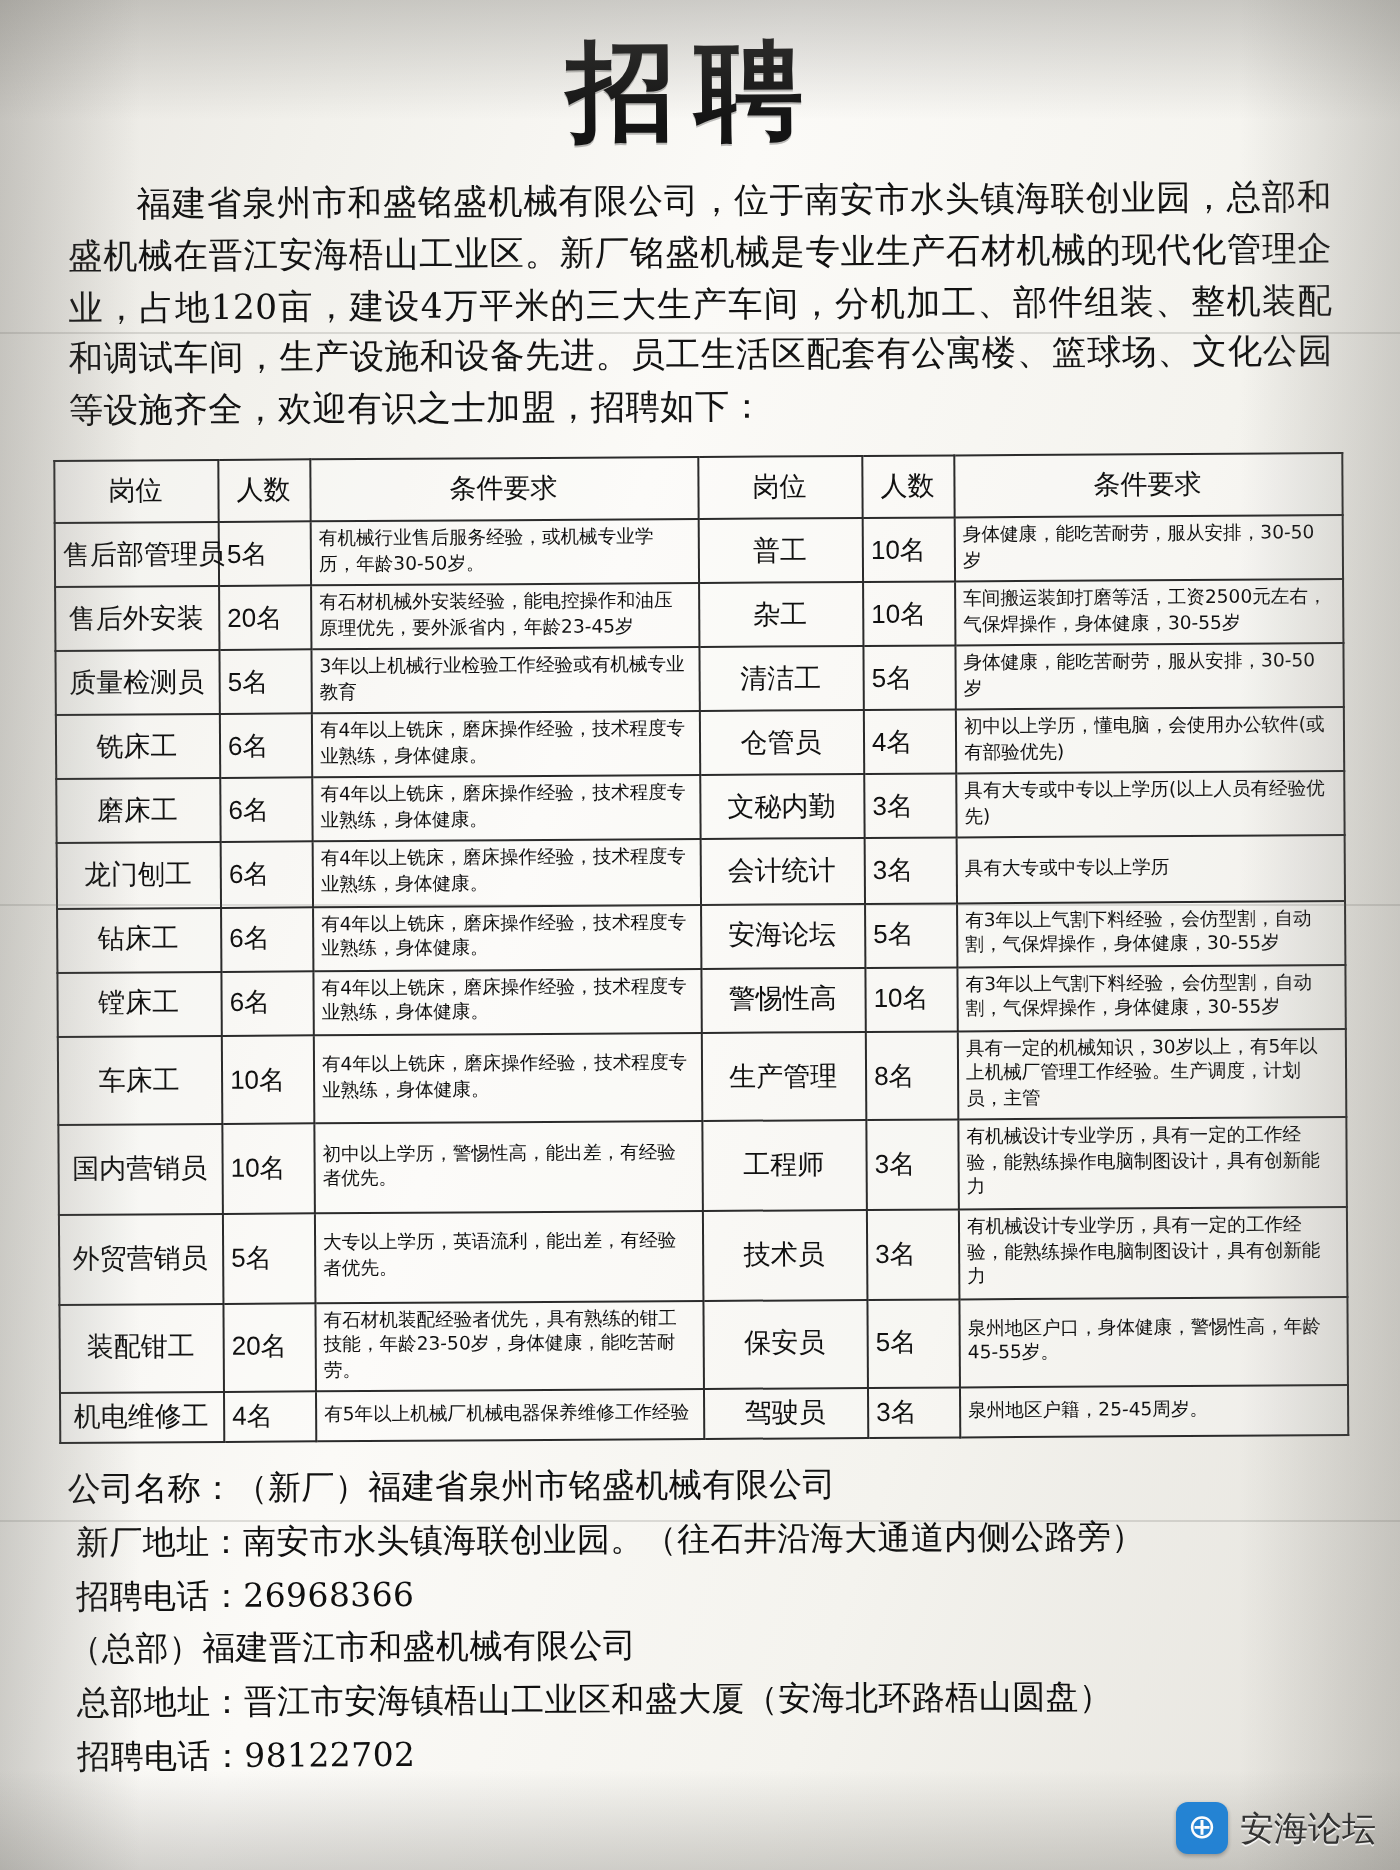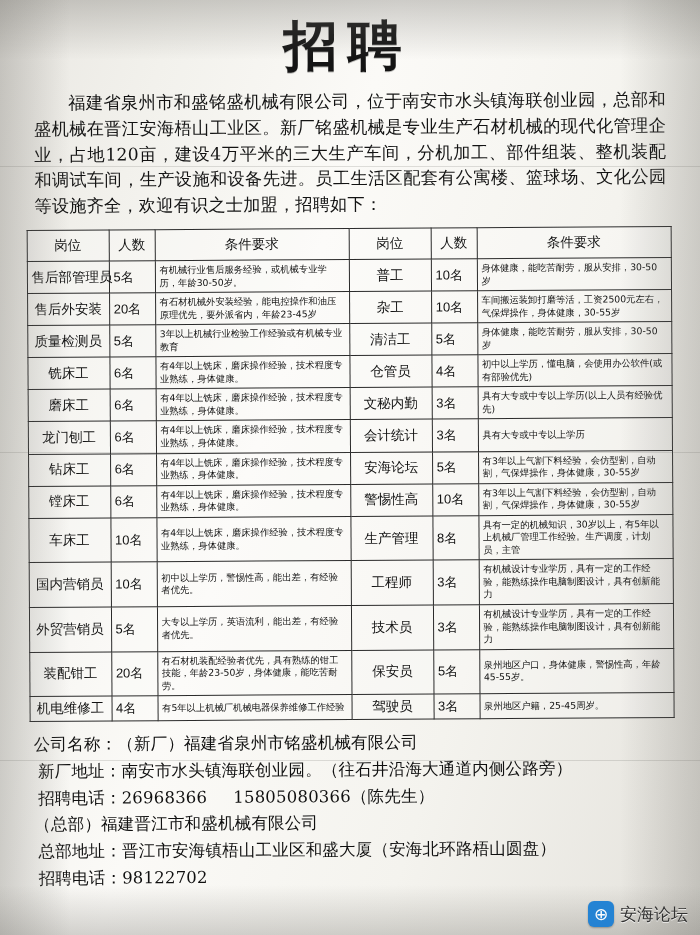--- a/index.html
+++ b/index.html
@@ -294,21 +294,20 @@
 
     <div class="footer">
       <div class="f-line">
         <span class="lbl">公司名称：</span><span>（新厂）福建省泉州市铭盛机械有限公司</span>
       </div>
       <div class="f-line indent">
         <span class="lbl">新厂地址：</span><span>南安市水头镇海联创业园。（往石井沿海大通道内侧公路旁）</span>
       </div>
       <div class="f-line indent phones">
         <span><span class="lbl">招聘电话：</span><span>26968366</span></span>
-        <span>15805080366（陈先生）</span>
       </div>
       <div class="f-line">
         <span>（总部）福建晋江市和盛机械有限公司</span>
       </div>
       <div class="f-line indent">
         <span class="lbl">总部地址：</span><span>晋江市安海镇梧山工业区和盛大厦（安海北环路梧山圆盘）</span>
       </div>
       <div class="f-line indent phones">
         <span><span class="lbl">招聘电话：</span><span>98122702</span></span>
       </div>

